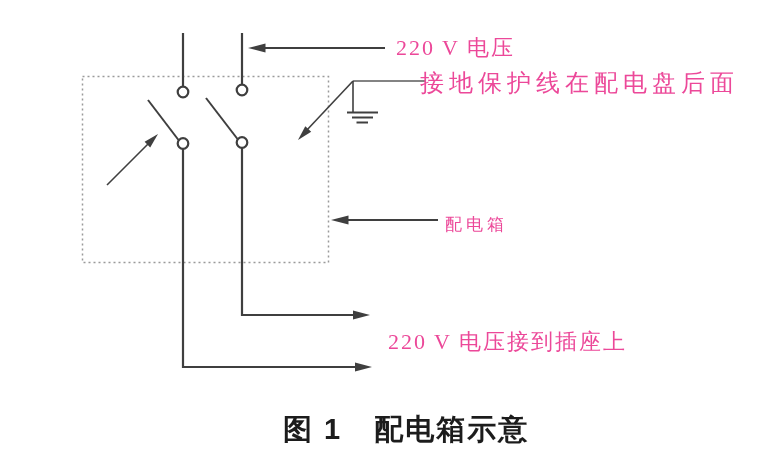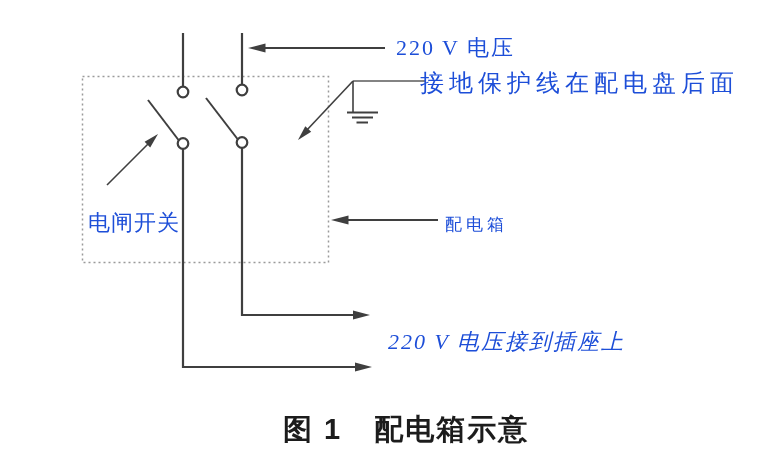--- a/index.html
+++ b/index.html
@@ -7,30 +7,30 @@
     width: 776px; height: 463px;
     background: #ffffff;
     position: relative;
     overflow: hidden;
     font-family: "Liberation Serif", serif;
   }
   .stage { position: absolute; inset: 0; }
   svg.canvas { position: absolute; left: 0; top: 0; }
   .label {
     position: absolute;
-    color: #1d4ed8;
+    color: #ec4899;
     line-height: 1;
     white-space: nowrap;
     font-family: "Liberation Serif", serif;
   }
   .lbl-supply      { left: 396px; top: 37px;  font-size: 22px; letter-spacing: 2px; }
   .lbl-ground      { left: 420px; top: 71px;  font-size: 24px; letter-spacing: 5px; }
   .lbl-switch      { left: 88px;  top: 212px; font-size: 22px; letter-spacing: 1px; }
   .lbl-box         { left: 445px; top: 216px; font-size: 17px; letter-spacing: 4px; }
-  .lbl-socket      { left: 388px; top: 331px; font-size: 22px; letter-spacing: 2px; font-style: italic; }
+  .lbl-socket      { left: 388px; top: 331px; font-size: 22px; letter-spacing: 2px; }
   .caption {
     position: absolute;
     left: 277px; top: 414px;
     display: flex; align-items: baseline;
     color: #1c1c1c;
     font-family: "Liberation Sans", sans-serif;
     font-weight: bold;
     font-size: 29px;
     line-height: 1.1;
     white-space: nowrap;
@@ -92,21 +92,20 @@
     <g>
       <line x1="107" y1="185" x2="148" y2="144" stroke="#3f3f3f" stroke-width="1.6"></line>
       <polygon points="158,134 150.2,147.4 144.6,141.8" fill="#3f3f3f" stroke="none"></polygon>
     </g>
   </svg>
 
   <div class="label lbl-supply">220 V 电压</div>
 
   <div class="label lbl-ground">接地保护线在配电盘后面</div>
 
-  <div class="label lbl-switch">电闸开关</div>
 
   <div class="label lbl-box">配电箱</div>
 
   <div class="label lbl-socket">220 V 电压接到插座上</div>
 
   <div class="caption">
     <span class="fig-no">图 1</span>
     <span class="fig-title">配电箱示意</span>
   </div>
 

